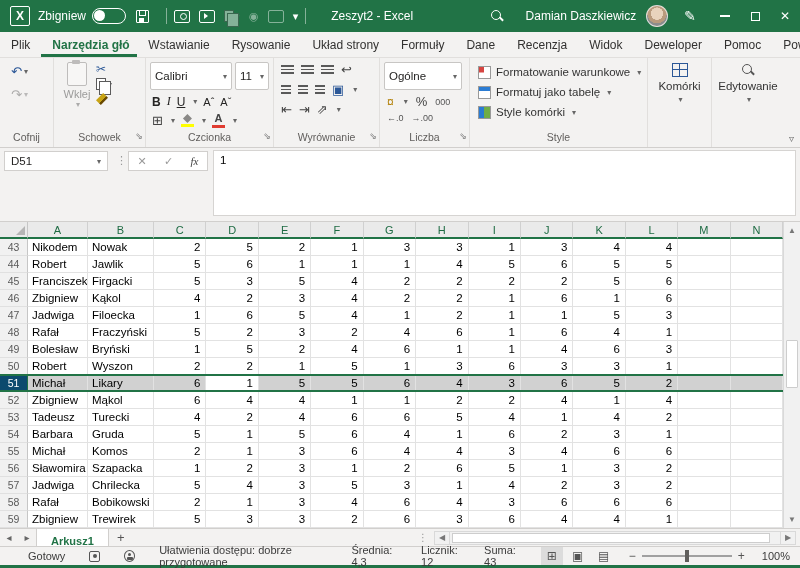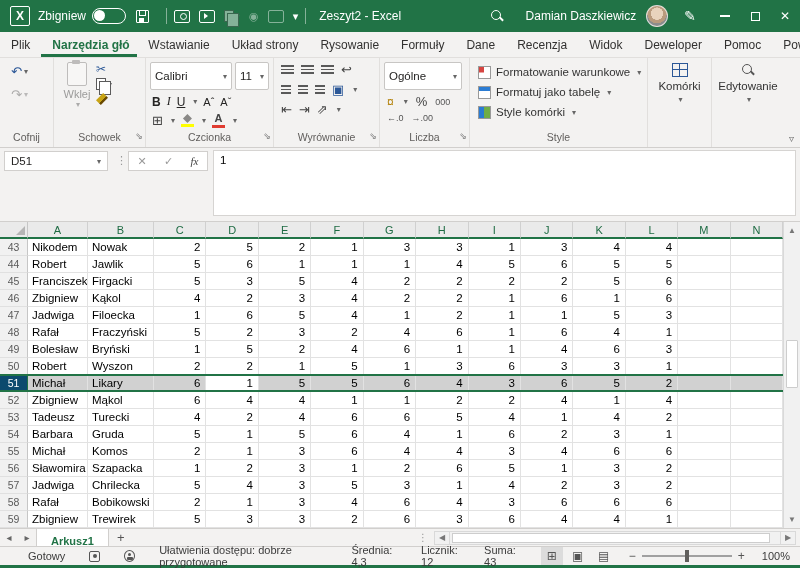--- a/index.html
+++ b/index.html
@@ -21,21 +21,21 @@
   .save-ic:after { content:''; position:absolute; bottom:0; left:2px; width:5px; height:4px; background:#fff; }
   .tb-sep { width:1px; height:16px; background:rgba(255,255,255,.45); margin:0 7px; }
   .qat { display:flex; align-items:center; gap:9px; }
   .qat .qic { position:relative; width:16px; height:13px; border:1.2px solid #fff; border-radius:2px; }
   .qic.cam:before { content:''; position:absolute; left:4.5px; top:2.5px; width:5px; height:5px; border:1.2px solid #fff; border-radius:50%; }
   .qic.present:before { content:''; position:absolute; left:4px; top:2px; width:0; height:0;
         border-left:4px solid #fff; border-top:3px solid transparent; border-bottom:3px solid transparent; }
   .qic.dim { opacity:.45; }
   .qat .glyphic { color:#fff; font-size:11px; line-height:1; }
   .qat .dim { opacity:.45; }
-  .title-text { margin-left:6px; font-size:12px; white-space:nowrap; }
+  .title-text { margin-left:18px; font-size:12px; white-space:nowrap; }
   .tb-right { margin-left:auto; display:flex; align-items:center; }
   .search-ic { position:relative; width:14px; height:14px; margin-right:22px; }
   .search-ic:before { content:''; position:absolute; left:1px; top:1px; width:8px; height:8px; border:1.5px solid #fff; border-radius:50%; }
   .search-ic:after { content:''; position:absolute; left:9px; top:9px; width:5px; height:1.5px; background:#fff; transform:rotate(45deg); }
   .user-name { margin-right:10px; font-size:12px; }
   .avatar { width:22px; height:22px; border-radius:50%; background:radial-gradient(circle at 50% 38%, #e8d3bd 0 38%, #b99b7e 39% 60%, #8c8c8c 61%);
             border:1px solid rgba(255,255,255,.7); margin-right:16px; }
   .ink-ic { font-size:14px; margin-right:14px; }
   .winbtn { width:30px; height:32px; display:flex; align-items:center; justify-content:center; font-size:12px; }
   .winbtn .bar { width:10px; height:1.5px; background:#fff; }
@@ -238,22 +238,22 @@
           <span>✕</span>
         </div>
     </div>
   </div>
 
   <div class="tabrow">
     <div style="display:flex">
         <div class="rtab">Plik</div>
         <div class="rtab active">Narzędzia głó</div>
         <div class="rtab">Wstawianie</div>
+        <div class="rtab">Rysowanie</div>
         <div class="rtab">Układ strony</div>
-        <div class="rtab">Rysowanie</div>
         <div class="rtab">Formuły</div>
         <div class="rtab">Dane</div>
         <div class="rtab">Recenzja</div>
         <div class="rtab">Widok</div>
         <div class="rtab">Deweloper</div>
         <div class="rtab">Pomoc</div>
         <div class="rtab">Power Pivot</div>
       </div>
 
   </div>

